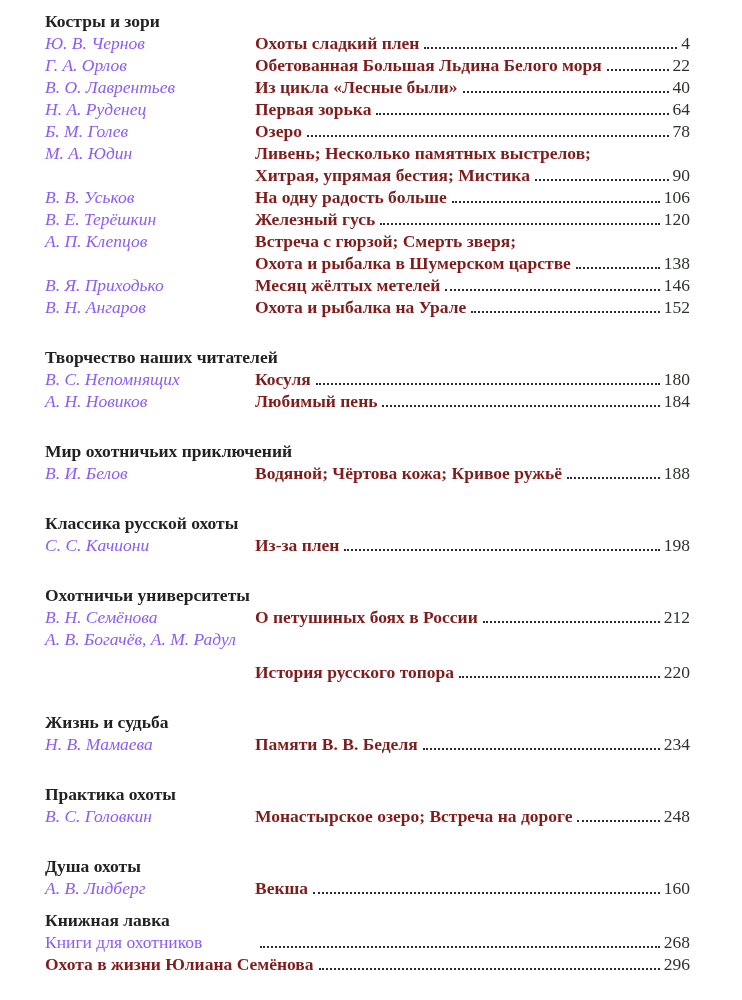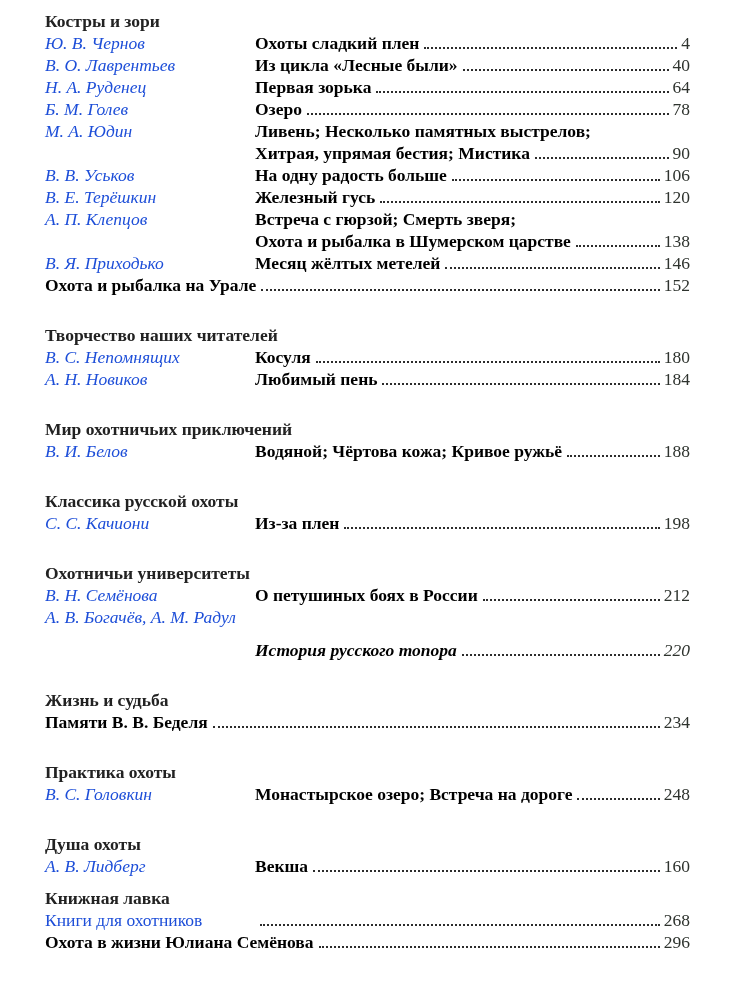--- a/index.html
+++ b/index.html
@@ -29,32 +29,32 @@
     line-height: 22px;
     color: #222222;
     white-space: nowrap;
   }
   .row {
     display: flex;
     align-items: baseline;
     font-size: 17.5px;
     line-height: 22px;
   }
-  .row.extra-gap { margin-top: 11px; font-style: italic; }
+  .row.extra-gap { margin-top: 11px; }
   .author {
     flex: 0 0 210px;
     font-style: italic;
-    color: #1d4ed8;
+    color: #8b5cf6;
     white-space: nowrap;
   }
   .author.plain { font-style: normal; }
   .author.full { flex: 1 1 auto; }
   .title {
     font-weight: bold;
-    color: #000000;
+    color: #7f1d1d;
     white-space: nowrap;
   }
   .leader {
     flex: 1 1 12px;
     min-width: 12px;
     height: 0;
     border-bottom: 2px dotted #2c2c2c;
     margin: 0 4px 0 5px;
   }
   .page-num {
@@ -69,20 +69,26 @@
   <div id="toc-root">
       <section class="section">
         <div class="heading">Костры и зори</div>
         <div class="row">
           <span class="author">Ю. В. Чернов</span>
           <span class="title">Охоты сладкий плен</span>
           <span class="leader"></span>
           <span class="page-num">4</span>
         </div>
         <div class="row">
+          <span class="author">Г. А. Орлов</span>
+          <span class="title">Обетованная Большая Льдина Белого моря</span>
+          <span class="leader"></span>
+          <span class="page-num">22</span>
+        </div>
+        <div class="row">
           <span class="author">В. О. Лаврентьев</span>
           <span class="title">Из цикла «Лесные были»</span>
           <span class="leader"></span>
           <span class="page-num">40</span>
         </div>
         <div class="row">
           <span class="author">Н. А. Руденец</span>
           <span class="title">Первая зорька</span>
           <span class="leader"></span>
           <span class="page-num">64</span>
@@ -125,20 +131,21 @@
           <span class="leader"></span>
           <span class="page-num">138</span>
         </div>
         <div class="row">
           <span class="author">В. Я. Приходько</span>
           <span class="title">Месяц жёлтых метелей</span>
           <span class="leader"></span>
           <span class="page-num">146</span>
         </div>
         <div class="row">
+          <span class="author">В. Н. Ангаров</span>
           <span class="title">Охота и рыбалка на Урале</span>
           <span class="leader"></span>
           <span class="page-num">152</span>
         </div>
       </section>
       <section class="section">
         <div class="heading">Творчество наших читателей</div>
         <div class="row">
           <span class="author">В. С. Непомнящих</span>
           <span class="title">Косуля</span>
@@ -184,20 +191,21 @@
         <div class="row extra-gap">
           <span class="author"></span>
           <span class="title">История русского топора</span>
           <span class="leader"></span>
           <span class="page-num">220</span>
         </div>
       </section>
       <section class="section">
         <div class="heading">Жизнь и судьба</div>
         <div class="row">
+          <span class="author">Н. В. Мамаева</span>
           <span class="title">Памяти В. В. Беделя</span>
           <span class="leader"></span>
           <span class="page-num">234</span>
         </div>
       </section>
       <section class="section">
         <div class="heading">Практика охоты</div>
         <div class="row">
           <span class="author">В. С. Головкин</span>
           <span class="title">Монастырское озеро; Встреча на дороге</span>

